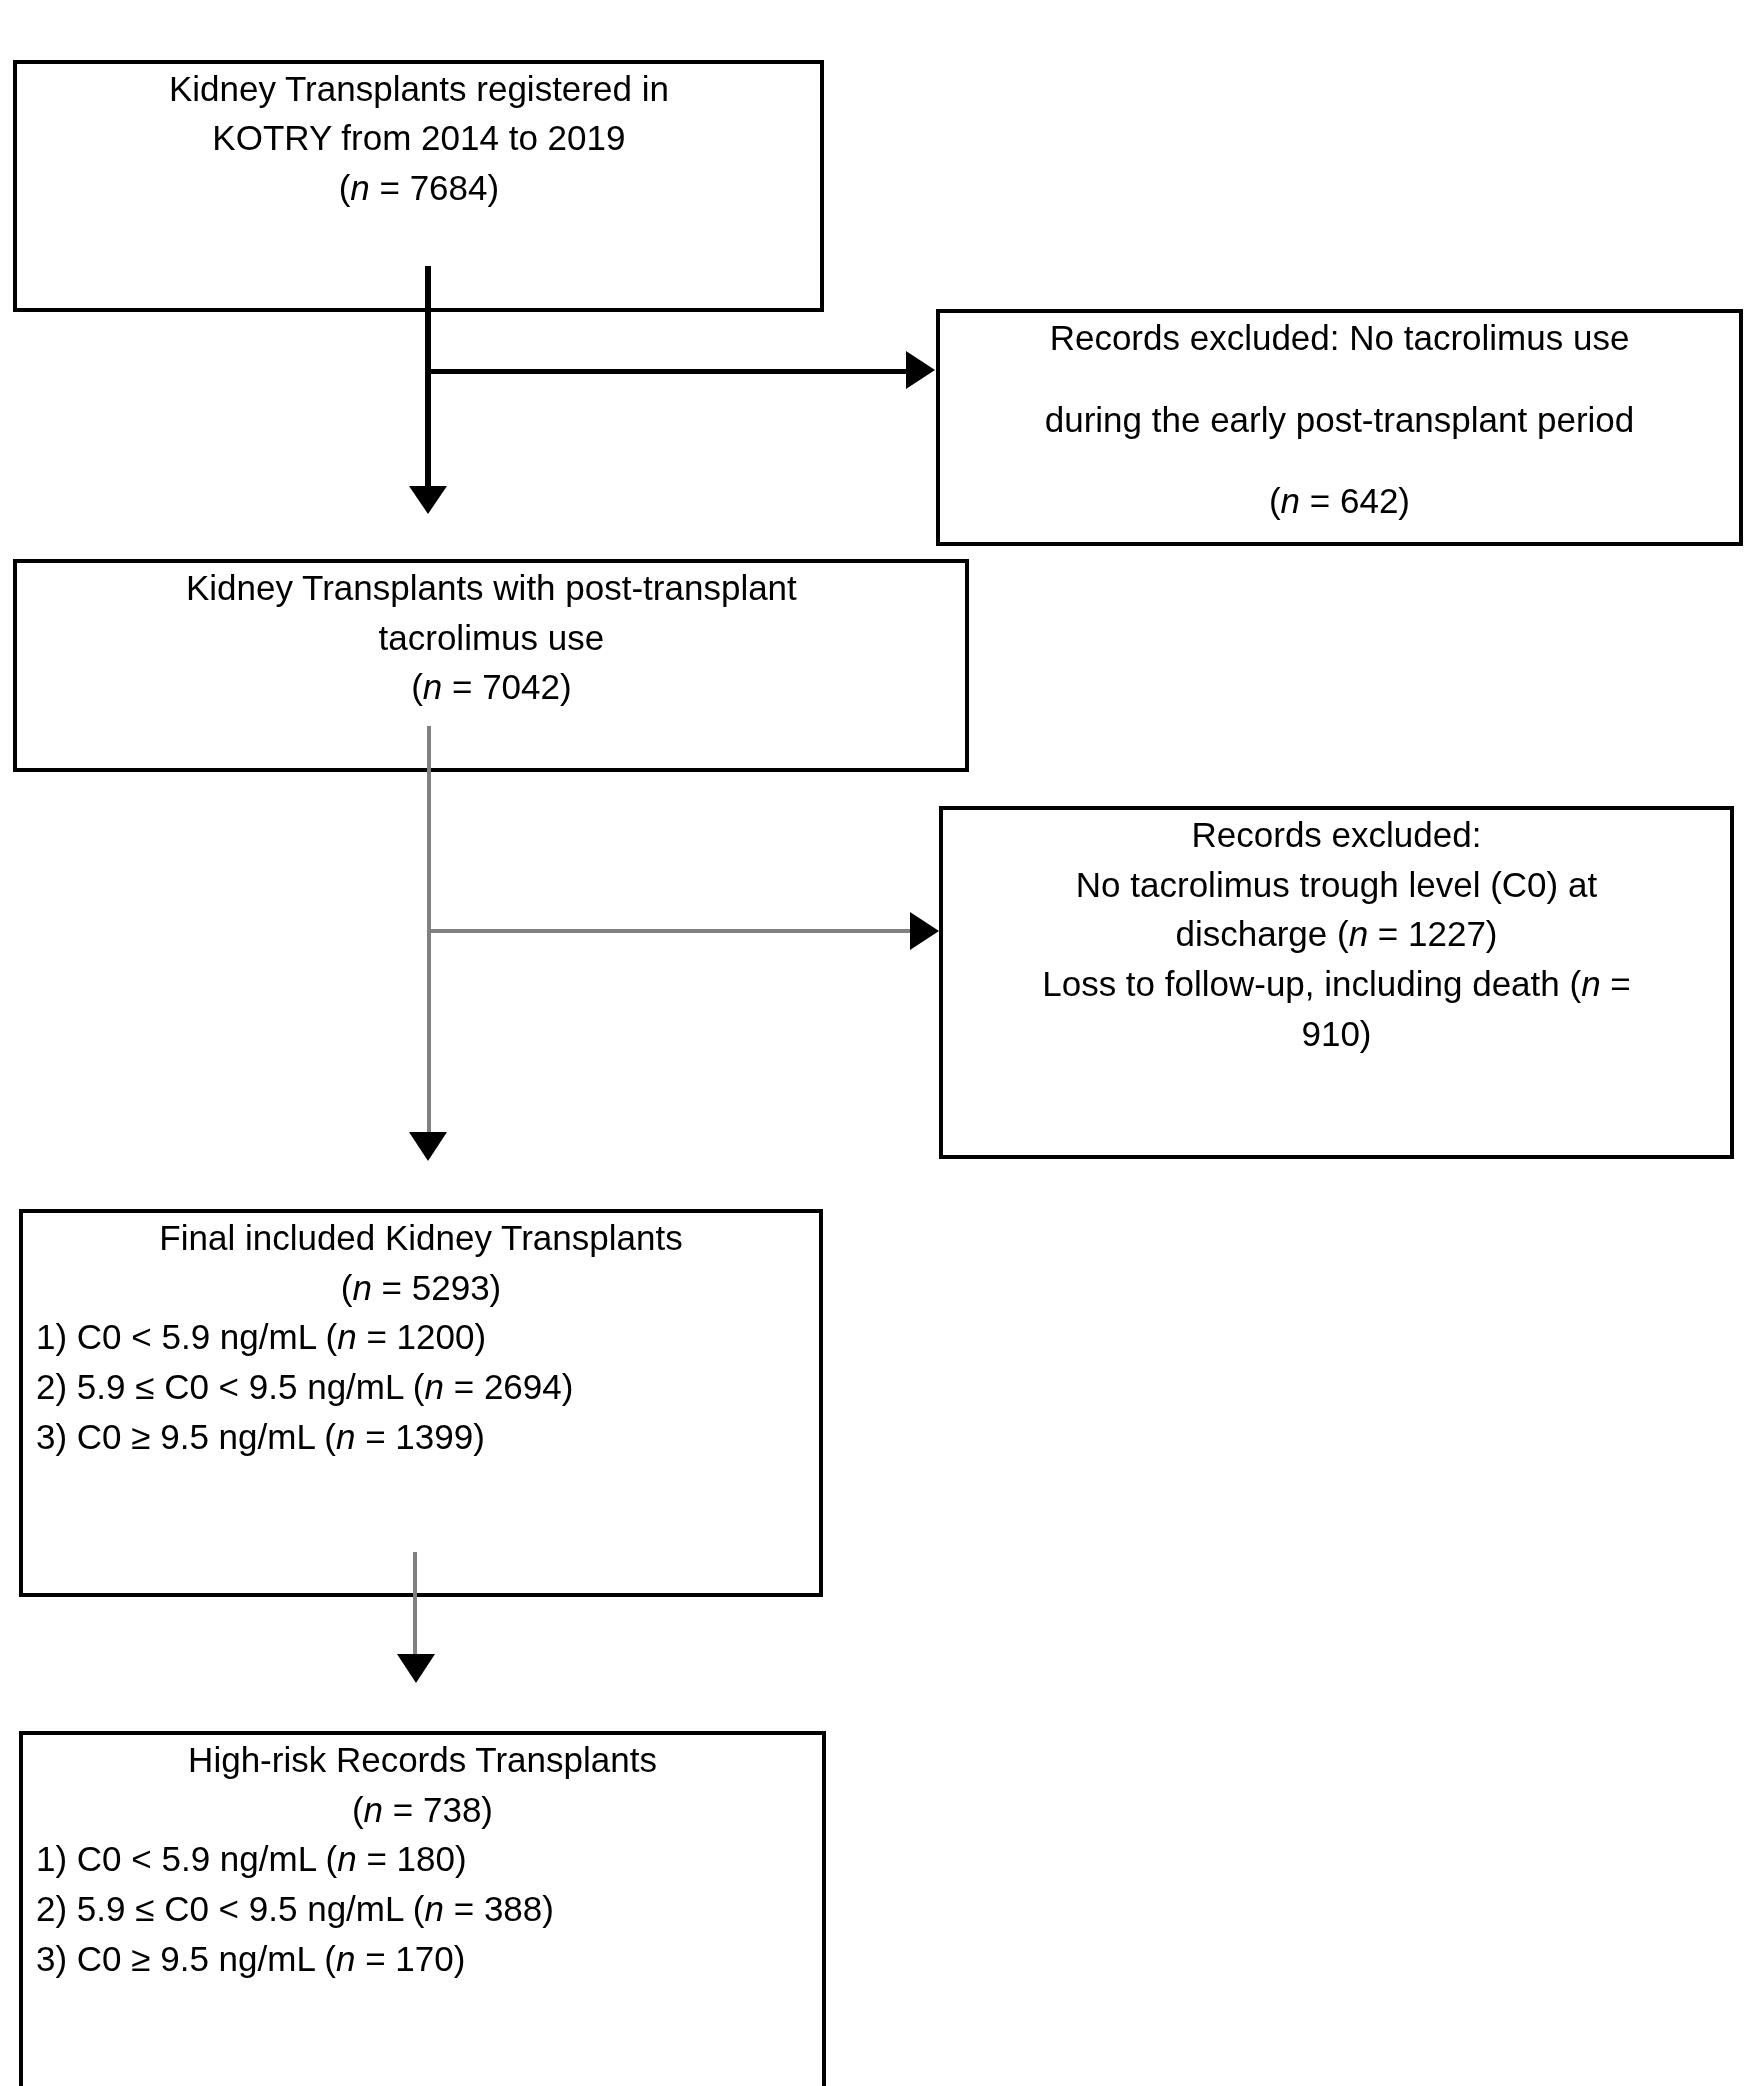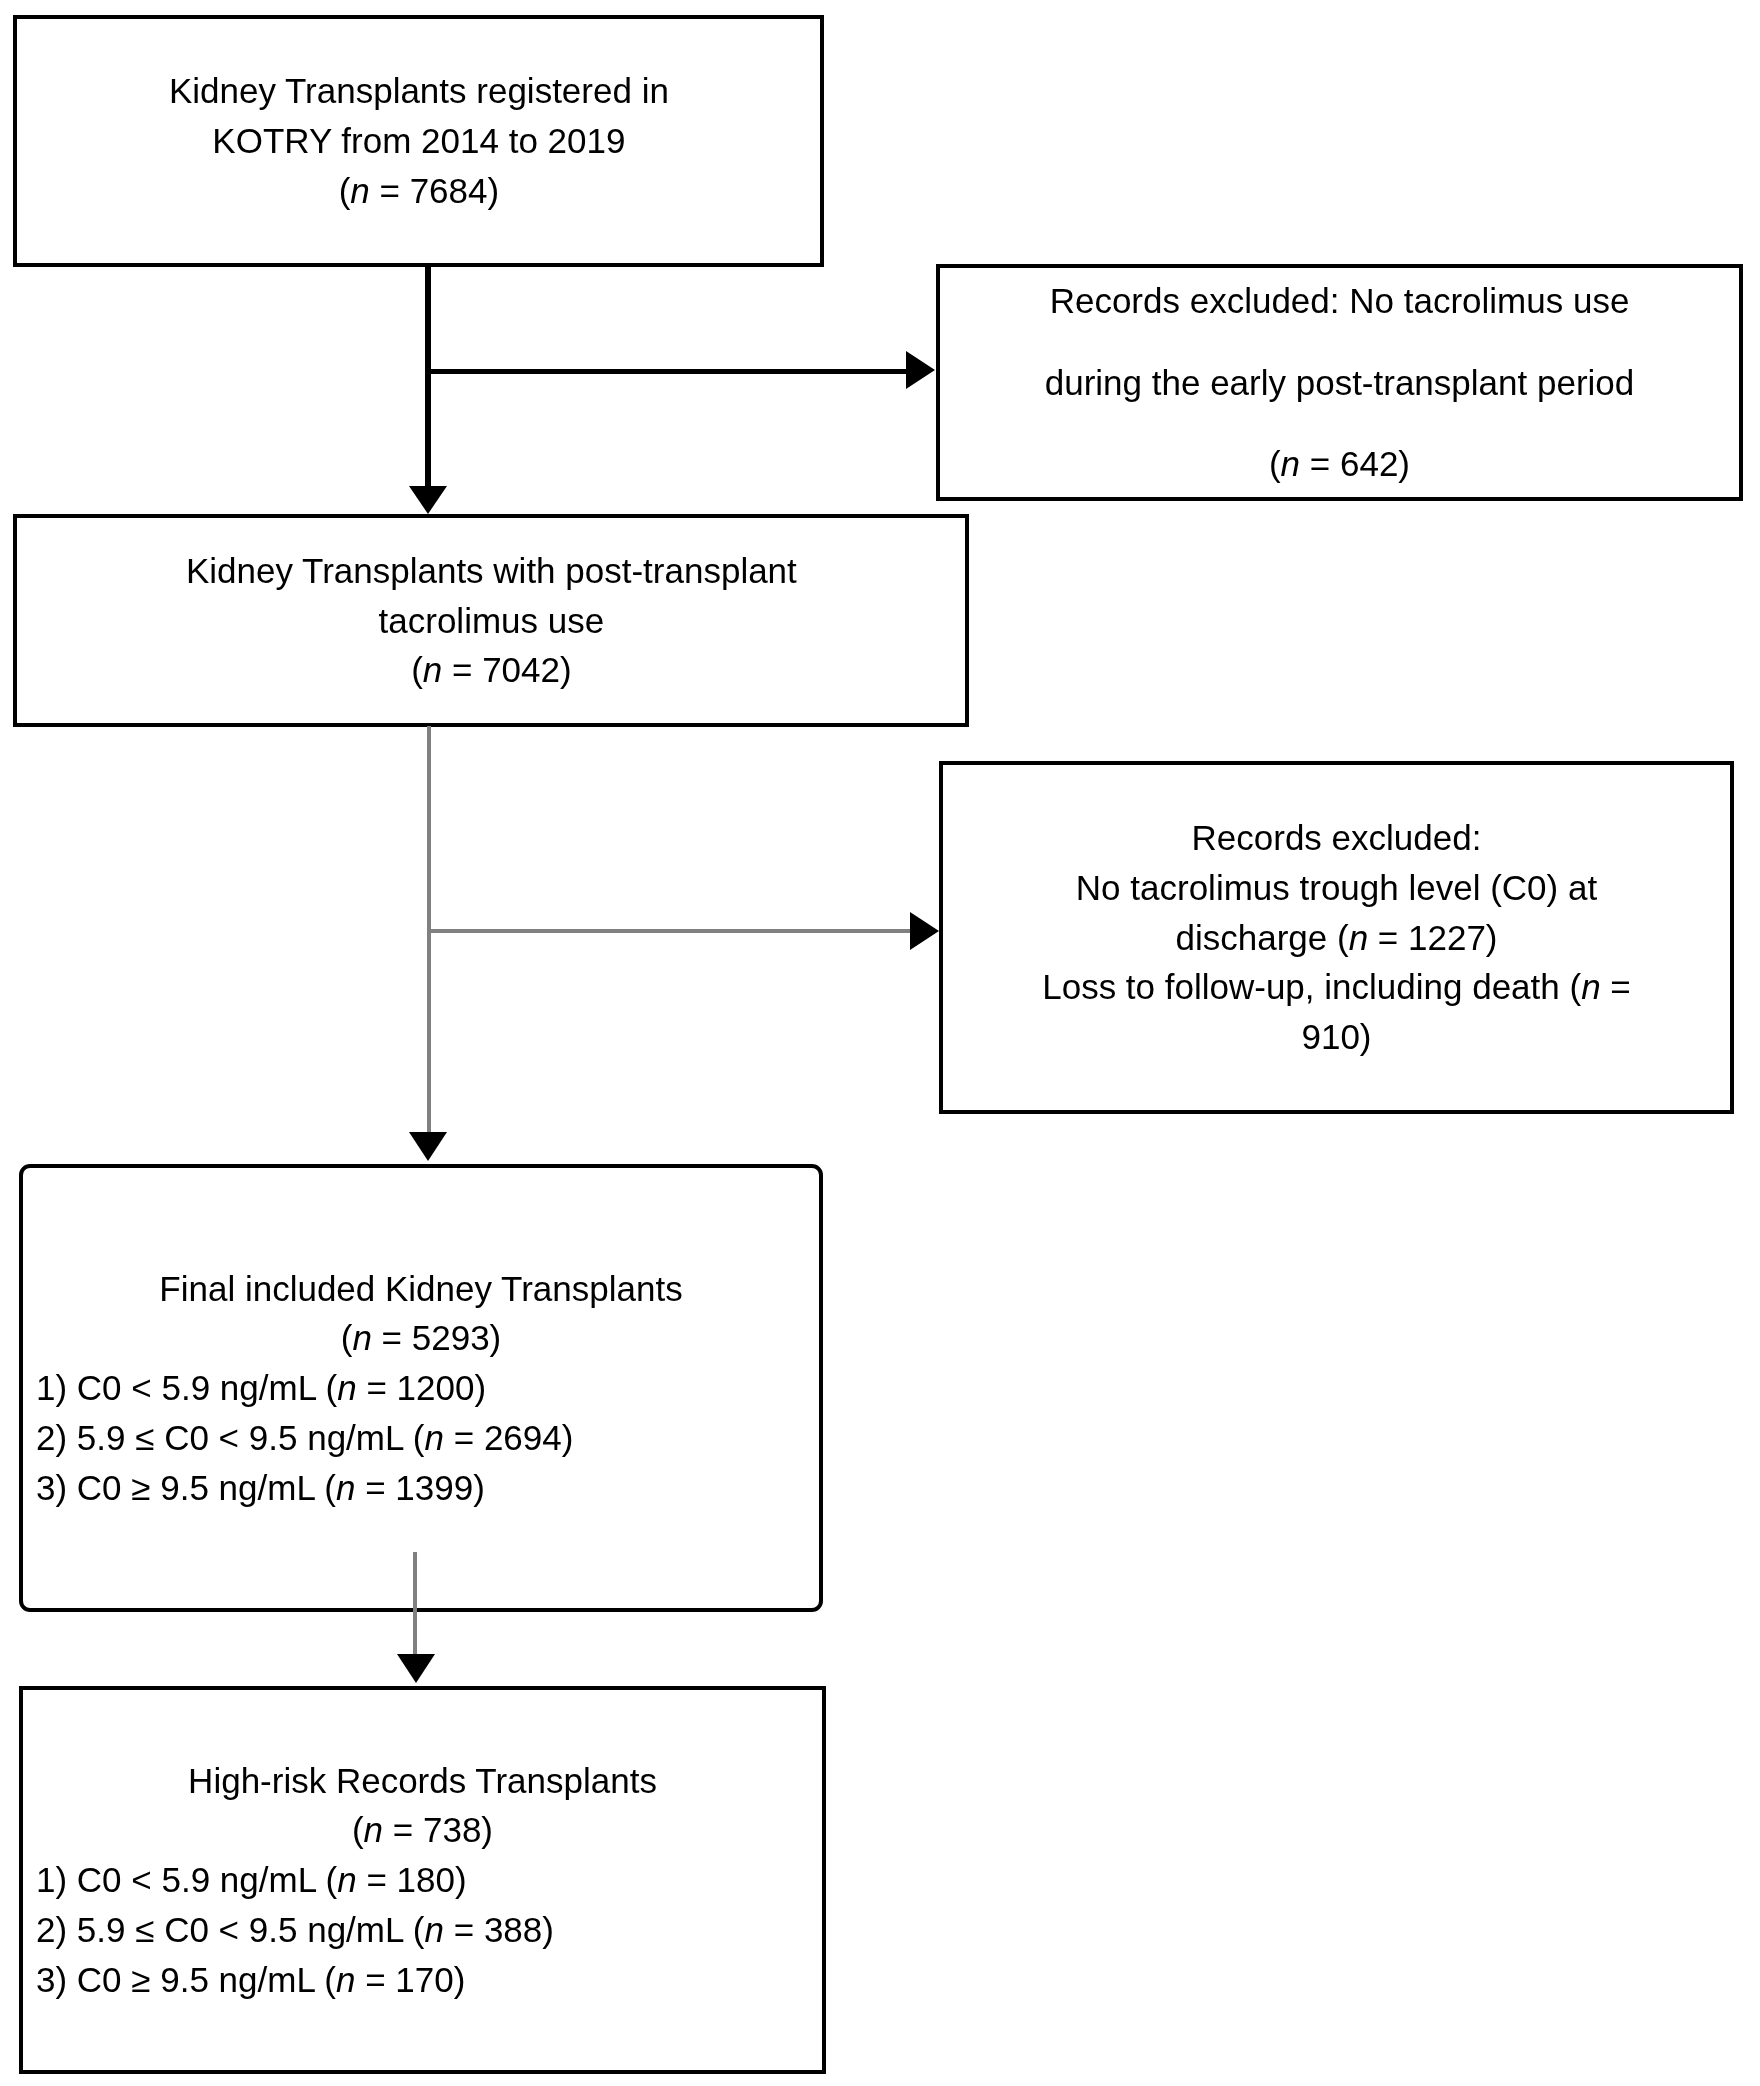--- a/index.html
+++ b/index.html
@@ -15,22 +15,22 @@
     font-family: "Liberation Sans", sans-serif;
     overflow: hidden;
   }
   .node {
     position: absolute;
     box-sizing: border-box;
     background: #ffffff;
     border: 4.7px solid #000000;
     display: flex;
     flex-direction: column;
-    justify-content: center;
     color: #000000;
+    margin-top: 45px;
   }
   .node .line {
     font-size: 35px;
     line-height: 1.42;
     white-space: nowrap;
   }
   .center .line { text-align: center; }
   .listline {
     padding-left: 13px;
     text-align: left;
@@ -61,21 +61,21 @@
     border-top: 20px solid transparent;
     border-bottom: 20px solid transparent;
     border-left: 28px solid #000000;
   }
 
   
   #node-enrolled   { left:13.4px;   top:14.7px;   width:811px; height:252px; }
   #node-excl-1     { left:936px; top:264px;  width:807px; height:237px;gap:32px; }
   #node-tac-use    { left:13.4px;   top:514px;  width:956px; height:213px; }
   #node-excl-2     { left:939px; top:761px; width:795px; height:353px; }
-  #node-final      { left:19px;   top:1164px; width:804px; height:448px;border-radius:11px; }
+  #node-final      { left:19px;   top:1164px; width:804px; height:388px; }
   #node-highrisk   { left:19px;   top:1686px; width:807px; height:388px; }
 </style>
 </head>
 <body>
 
 <div id="canvas">
 
   <div class="node center" id="node-enrolled">
     <div class="line">Kidney Transplants registered in</div>
     <div class="line">KOTRY from 2014 to 2019</div>

